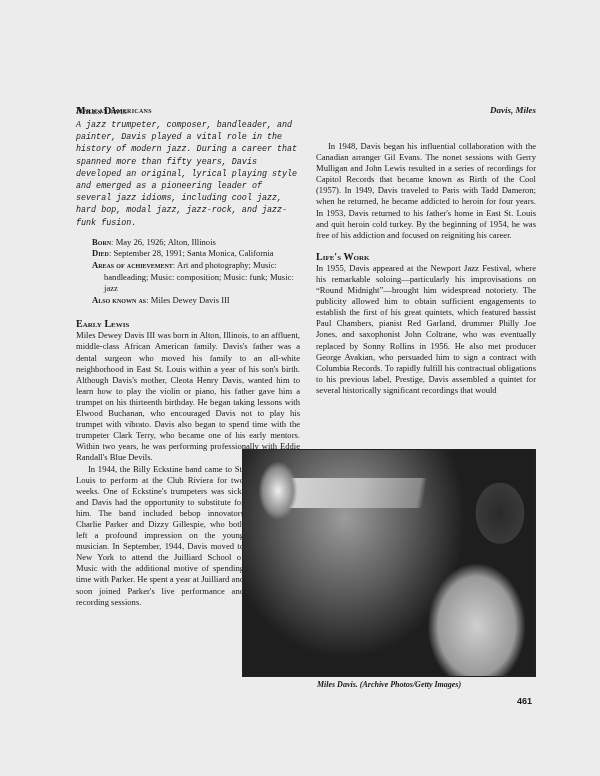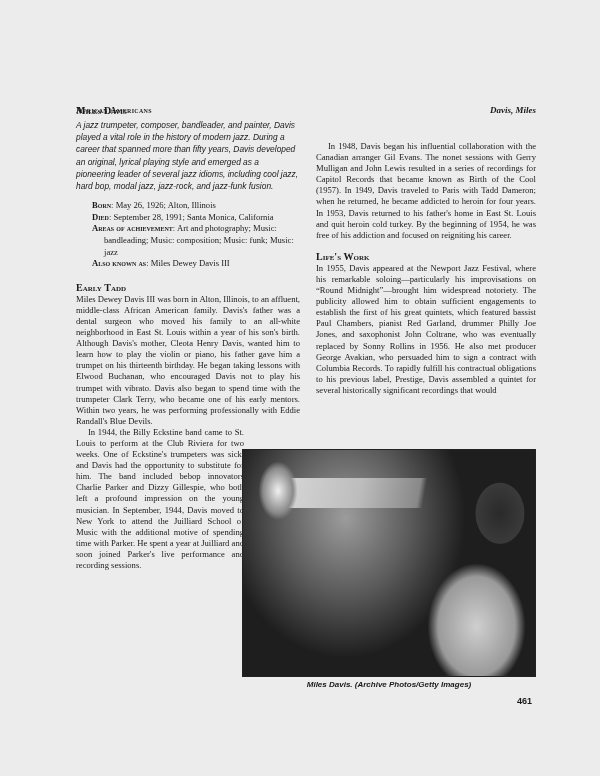--- a/index.html
+++ b/index.html
@@ -28,21 +28,21 @@
     .col-right { left: 316px; top: 141px; width: 220px; }
     .title {
       font-size: 10px; font-weight: bold; font-variant: small-caps;
       line-height: 16px; margin: 0;
     }
     .subtitle {
       font-size: 10px; font-weight: bold; font-style: italic;
       line-height: 12px; margin: 0 0 6px 0;
     }
     .summary {
-      font-family: Liberation Sans, sans-serif;
+      font-family: Liberation Mono, monospace;
       font-style: italic; font-size: 8.4px; line-height: 12.2px;
       text-align: left; margin: 0 0 8px 0;
     }
     .facts { margin: 0 0 12px 0; text-align: left; }
     .fact { margin: 0; line-height: 11.6px; padding-left: 28px; text-indent: -12px; }
     .fact .label { font-variant: small-caps; font-weight: bold; }
     .section-head { font-variant: small-caps; font-weight: bold; margin: 0; line-height: 12px; }
     p.body { margin: 0; text-indent: 12px; }
     p.body.first { text-indent: 0; }
     .narrow { width: 168px; }
@@ -52,21 +52,21 @@
         radial-gradient(ellipse 40px 50px at 88% 28%, #2a2a2a 0%, #3a3a3a 60%, transparent 62%),
         radial-gradient(ellipse 70px 90px at 80% 78%, #cfcfcf 0%, #9a9a9a 55%, transparent 70%),
         radial-gradient(ellipse 30px 45px at 12% 18%, #f0f0f0 0%, #8a8a8a 50%, transparent 65%),
         linear-gradient(100deg, transparent 10%, #d8d8d8 12%, #bdbdbd 40%, #888 60%, transparent 62%) 0 28px / 100% 30px no-repeat,
         radial-gradient(ellipse 120px 140px at 35% 30%, #9c9c9c 0%, #5a5a5a 55%, #1e1e1e 100%);
       border: 1px solid #222;
       box-sizing: border-box;
     }
     .caption {
       position: absolute; left: 242px; top: 680px; width: 294px;
-      text-align: center; font-family: Liberation Sans, sans-serif;
+      text-align: center; font-family: Liberation Serif, serif;
       font-style: italic; font-weight: bold; font-size: 8px;
     }
     .page-number {
       position: absolute; left: 517px; top: 696px;
       font-family: Liberation Sans, sans-serif;
       font-weight: bold; font-size: 9px;
     }
   </style>
 </head>
 <body>
@@ -94,21 +94,21 @@
       <p class="fact">
         <span class="label">Areas of achievement</span>:
         <span>Art and photography; Music: bandleading; Music: composition; Music: funk; Music: jazz</span>
       </p>
       <p class="fact">
         <span class="label">Also known as</span>:
         <span>Miles Dewey Davis III</span>
       </p>
     </div>
 
-    <h3 class="section-head">Early Tadd</h3>
+    <h3 class="section-head">Early Lewis</h3>
     <p class="body first"><span>Miles Dewey Davis III was born in Alton, Illinois, to an affluent, middle-class African American family. Davis's father was a dental surgeon who moved his family to an all-white neighborhood in East St. Louis within a year of his son's birth. Although Davis's mother, Cleota Henry Davis, wanted him to learn how to play the violin or piano, his father gave him a trumpet on his thirteenth birthday. He began taking lessons with Elwood Buchanan, who encouraged Davis not to play his trumpet with vibrato. Davis also began to spend time with the trumpeter Clark Terry, who became one of his early mentors. Within two years, he was performing professionally with Eddie Randall's Blue Devils.</span></p>
     <p class="body narrow">In 1944, the Billy Eckstine band came to St. Louis to perform at the Club Riviera for two weeks. One of Eckstine's trumpeters was sick, and Davis had the opportunity to substitute for him. The band included bebop innovators Charlie Parker and Dizzy Gillespie, who both left a profound impression on the young musician. In September, 1944, Davis moved to New York to attend the Juilliard School of Music with the additional motive of spending time with Parker. He spent a year at Juilliard and soon joined Parker's live performance and recording sessions.</p>
   </div>
 
   <div class="col col-right">
     <p class="body">In 1948, Davis began his influential collaboration with the Canadian arranger Gil Evans. The nonet sessions with Gerry Mulligan and John Lewis resulted in a series of recordings for Capitol Records that became known as Birth of the Cool (1957). In 1949, Davis traveled to Paris with Tadd Dameron; when he returned, he became addicted to heroin for four years. In 1953, Davis returned to his father's home in East St. Louis and quit heroin cold turkey. By the beginning of 1954, he was free of his addiction and focused on reigniting his career.</p>
     <div style="height:10px"></div>
     <h3 class="section-head">Life's Work</h3>
     <p class="body first">In 1955, Davis appeared at the Newport Jazz Festival, where his remarkable soloing—particularly his improvisations on “Round Midnight”—brought him widespread notoriety. The publicity allowed him to obtain sufficient engagements to establish the first of his great quintets, which featured bassist Paul Chambers, pianist Red Garland, drummer Philly Joe Jones, and saxophonist John Coltrane, who was eventually replaced by Sonny Rollins in 1956. He also met producer George Avakian, who persuaded him to sign a contract with Columbia Records. To rapidly fulfill his contractual obligations to his previous label, Prestige, Davis assembled a quintet for several historically significant recordings that would</p>
   </div>

